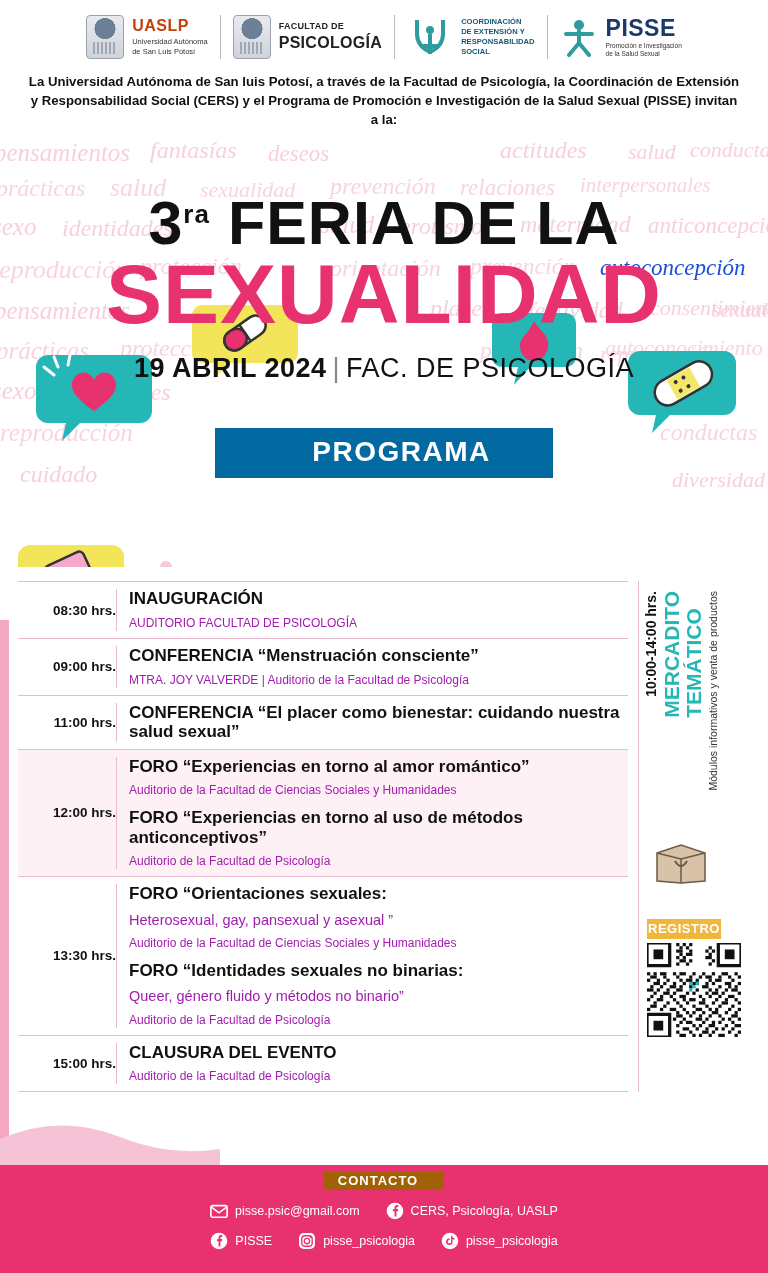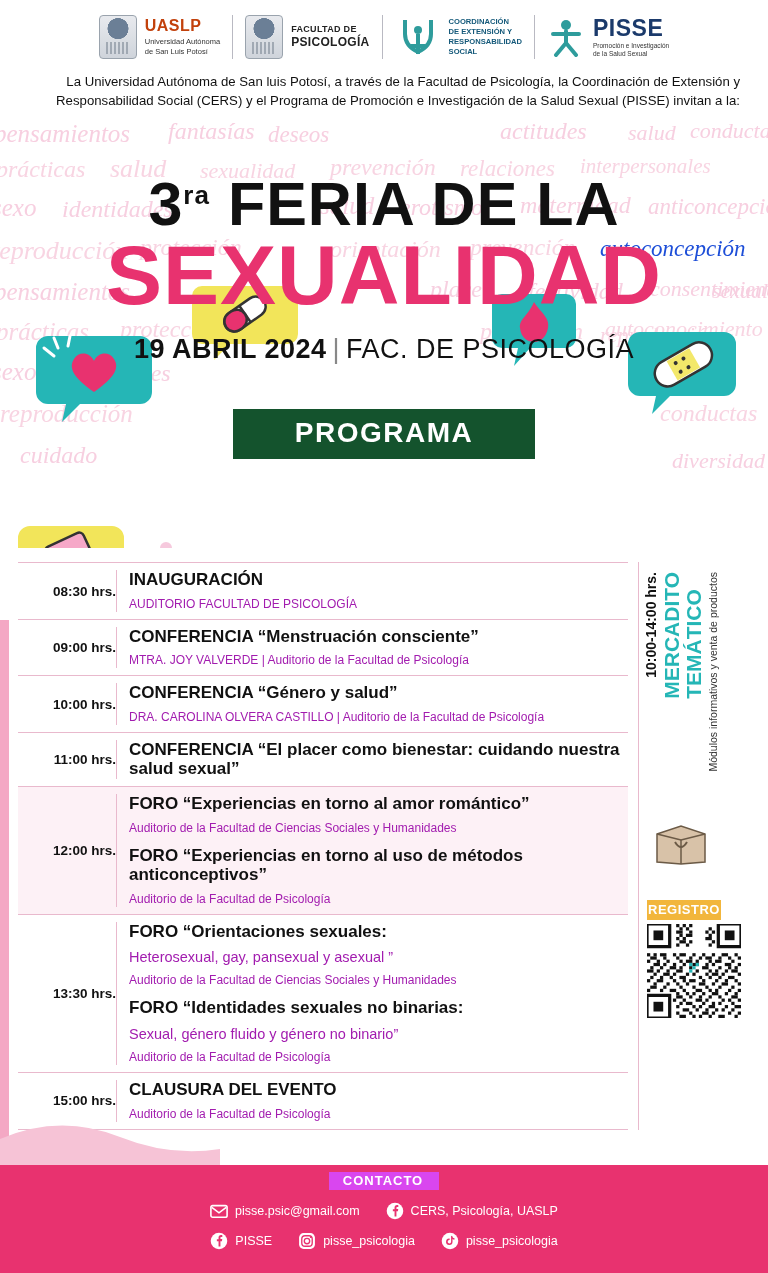--- a/index.html
+++ b/index.html
@@ -32,32 +32,32 @@
   }
   .crest::after {
     content: "";
     position: absolute; left: 6px; right: 6px; top: 26px; height: 12px;
     background: repeating-linear-gradient(90deg, #8a94a0 0 2px, transparent 2px 4px);
     opacity: .7;
   }
   .uaslp-name { font-size: 16px; font-weight: bold; color: #c2410c; letter-spacing: .5px; line-height: 1; }
   .uaslp-sub { font-size: 7.5px; color: #333; line-height: 1.25; margin-top: 3px; }
   .fac-title { font-size: 9px; color: #222; font-weight: bold; line-height: 1.25; letter-spacing: .3px; }
-  .fac-title .l2 { font-size: 12px; margin-top: 34px; }
+  .fac-title .l2 { font-size: 16px; margin-top: 34px; }
   .cers-mark { width: 46px; height: 46px; position: relative; }
   .cers-text { font-size: 7.6px; font-weight: bold; color: #14597a; line-height: 1.3; }
   .pisse-dot { width: 38px; height: 40px; position: relative; }
   .pisse-name { font-size: 23px; font-weight: bold; color: #1b3a6b; letter-spacing: .5px; line-height: 1; }
   .pisse-sub { font-size: 6.5px; color: #333; line-height: 1.2; margin-top: 2px; }
 
   
   .invite {
-    text-align: right;
+    text-align: center;
     font-size: 13.2px;
-    font-weight: normal;
+    font-weight: bold;
     color: #111;
     line-height: 1.45;
     padding: 6px 28px 8px 28px;
   }
 
   
   .hero {
     position: relative;
     height: 430px;
     overflow: hidden;
@@ -103,26 +103,26 @@
     color: #111;
     letter-spacing: .5px;
   }
   .date-row .sep { color: #888; font-weight: normal; margin: 0 6px; }
   .date-row .fac { font-weight: normal; }
 
   
   .programa-wrap { position: relative; text-align: center; margin-top: -2px; }
   .programa {
     display: inline-block;
-    background: #14532d;
+    background: #0369a1;
     color: #ffffff;
     font-size: 28px;
     font-weight: bold;
     letter-spacing: 1.5px;
-    padding: 8px 62px 10px 62px;
+    padding: 8px 62px 10px 97px;
   }
 
   
   .schedule-area {
     display: flex;
     padding: 14px 18px 0 18px;
     gap: 0;
   }
   .schedule { flex: 1; }
   .row {
@@ -209,26 +209,26 @@
     height: 108px;
     background: #e8326f;
     color: #ffffff;
   }
   .contacto {
     text-align: center;
     margin-top: 6px;
   }
   .contacto span {
     display: inline-block;
-    background: #d946ef;
+    background: #a16207;
     color: #ffffff;
     font-size: 13px;
     font-weight: bold;
     letter-spacing: 1px;
-    padding: 1px 16px 2px 14px;
+    padding: 1px 26px 2px 14px;
   }
   .frow {
     display: flex;
     justify-content: center;
     align-items: center;
     gap: 26px;
     margin-top: 12px;
     font-size: 12.5px;
   }
   .fitem { display: flex; align-items: center; gap: 7px; }
@@ -300,21 +300,21 @@
   </div>
 </div>
 
 <div class="invite">La Universidad Autónoma de San luis Potosí, a través de la Facultad de Psicología, la Coordinación de Extensión y Responsabilidad Social (CERS) y el Programa de Promoción e Investigación de la Salud Sexual (PISSE) invitan a la:</div>
 
 <div class="hero">
 
   
   <div class="wordcloud">
     <span class="wc" style="left:-6px;  top:2px;   font-size:25px; color:#f7cfe0;">pensamientos</span>
-    <span class="wc" style="left:168px; top:0px;   font-size:24px; color:#f7cfe0;">fantasías</span>
+    <span class="wc" style="left:150px; top:0px;   font-size:24px; color:#f7cfe0;">fantasías</span>
     <span class="wc" style="left:268px; top:4px;   font-size:23px; color:#f7cfe0;">deseos</span>
     <span class="wc" style="left:500px; top:0px;   font-size:24px; color:#f7cfe0;">actitudes</span>
     <span class="wc" style="left:628px; top:2px;   font-size:22px; color:#f7cfe0;">salud</span>
     <span class="wc" style="left:690px; top:0px;   font-size:22px; color:#f7cfe0;">conductas</span>
 
     <span class="wc" style="left:-4px;  top:38px;  font-size:24px; color:#f8d4e2;">prácticas</span>
     <span class="wc" style="left:110px; top:36px;  font-size:26px; color:#f8d4e2;">salud</span>
     <span class="wc" style="left:200px; top:40px;  font-size:22px; color:#f8d4e2;">sexualidad</span>
     <span class="wc" style="left:330px; top:36px;  font-size:24px; color:#f8d4e2;">prevención</span>
     <span class="wc" style="left:460px; top:38px;  font-size:23px; color:#f8d4e2;">relaciones</span>
@@ -438,29 +438,20 @@
     <div class="row">
       <div class="time">09:00 hrs.</div>
       <div class="entries">
         <div class="entry">
           <div class="etitle">CONFERENCIA  “Menstruación consciente”</div>
           <div class="esub">MTRA. JOY VALVERDE  |  Auditorio de la Facultad de Psicología</div>
         </div>
       </div>
     </div>
 
-    <div class="row">
-      <div class="time">10:00 hrs.</div>
-      <div class="entries">
-        <div class="entry">
-          <div class="etitle">CONFERENCIA “Género y salud”</div>
-          <div class="esub">DRA. CAROLINA OLVERA CASTILLO  |  Auditorio de la Facultad de Psicología</div>
-        </div>
-      </div>
-    </div>
 
     <div class="row">
       <div class="time">11:00 hrs.</div>
       <div class="entries">
         <div class="entry">
           <div class="etitle">CONFERENCIA “El placer como bienestar: cuidando nuestra salud sexual”</div>
         </div>
       </div>
     </div>
 
@@ -481,21 +472,21 @@
     <div class="row">
       <div class="time">13:30 hrs.</div>
       <div class="entries">
         <div class="entry">
           <div class="etitle">FORO “Orientaciones sexuales:</div>
           <div class="esub" style="font-size:14.5px;">Heterosexual, gay, pansexual y asexual ”</div>
           <div class="esub">Auditorio de la Facultad de Ciencias Sociales y Humanidades</div>
         </div>
         <div class="entry">
           <div class="etitle">FORO “Identidades sexuales no binarias:</div>
-          <div class="esub" style="font-size:14.5px;">Sexual, género fluido y género no binario”</div>
+          <div class="esub" style="font-size:14.5px;">Queer, género fluido y métodos no binario”</div>
           <div class="esub">Auditorio de la Facultad de Psicología</div>
         </div>
       </div>
     </div>
 
     <div class="row">
       <div class="time">15:00 hrs.</div>
       <div class="entries">
         <div class="entry">
           <div class="etitle">CLAUSURA DEL EVENTO</div>

